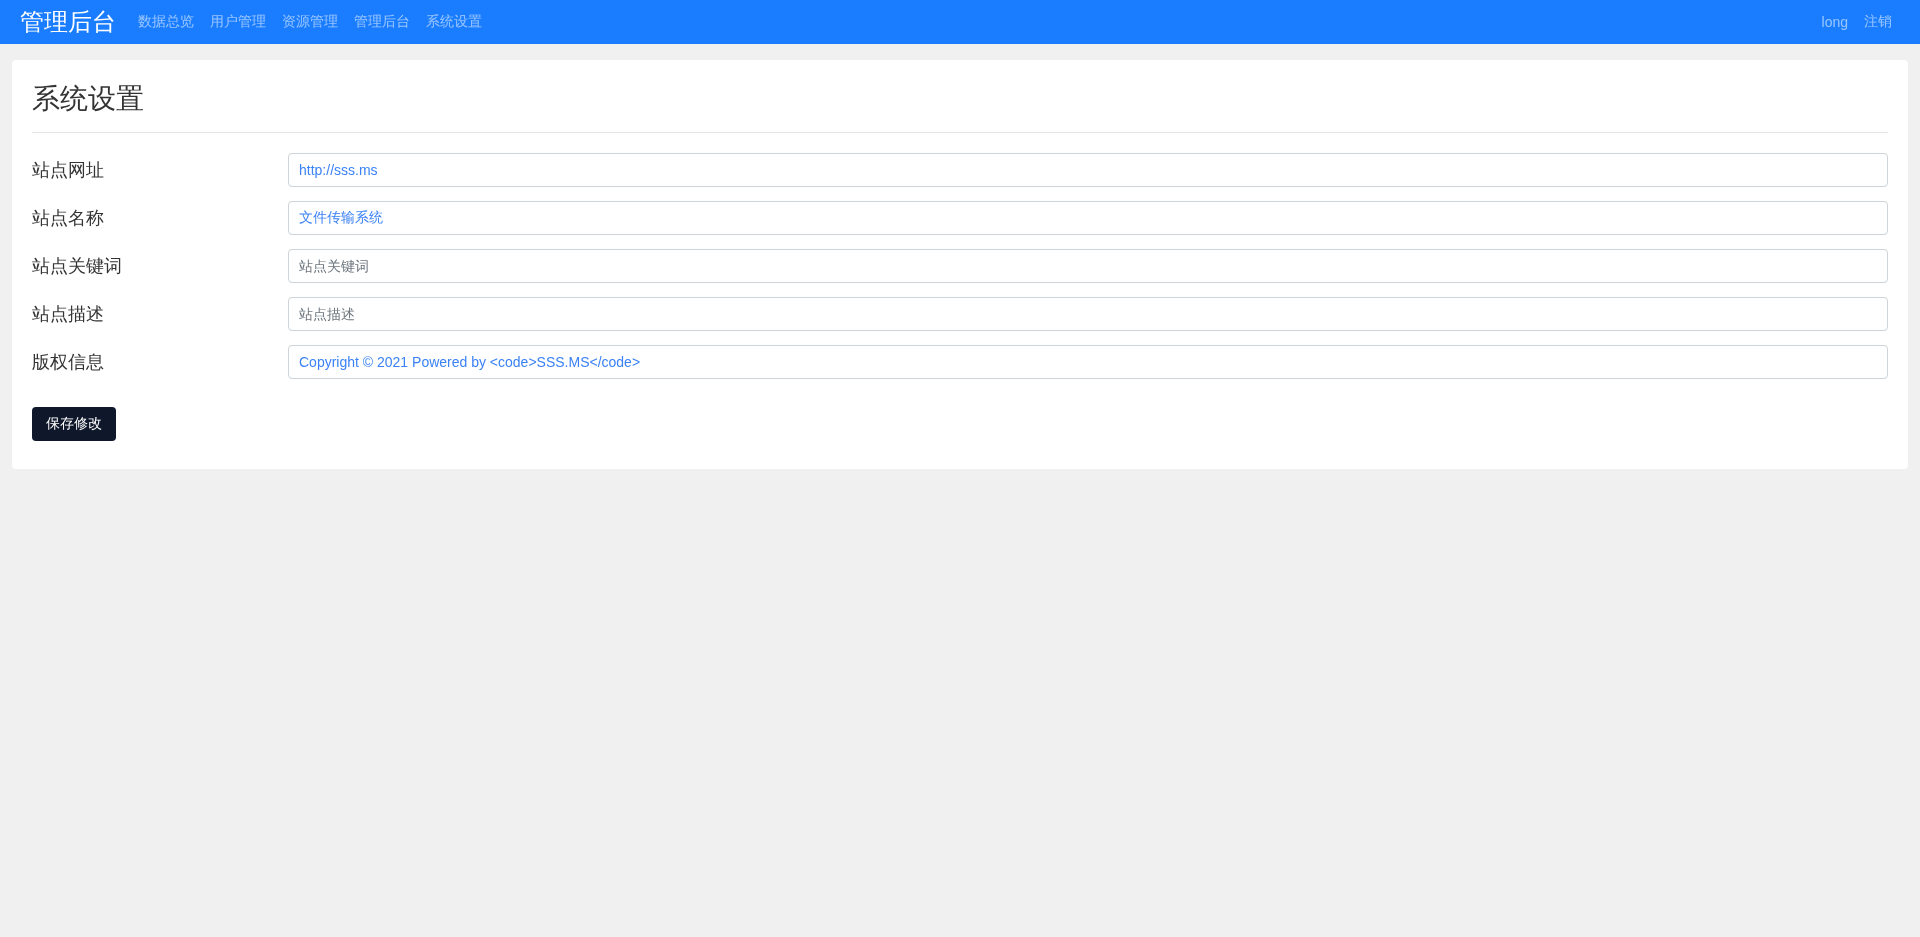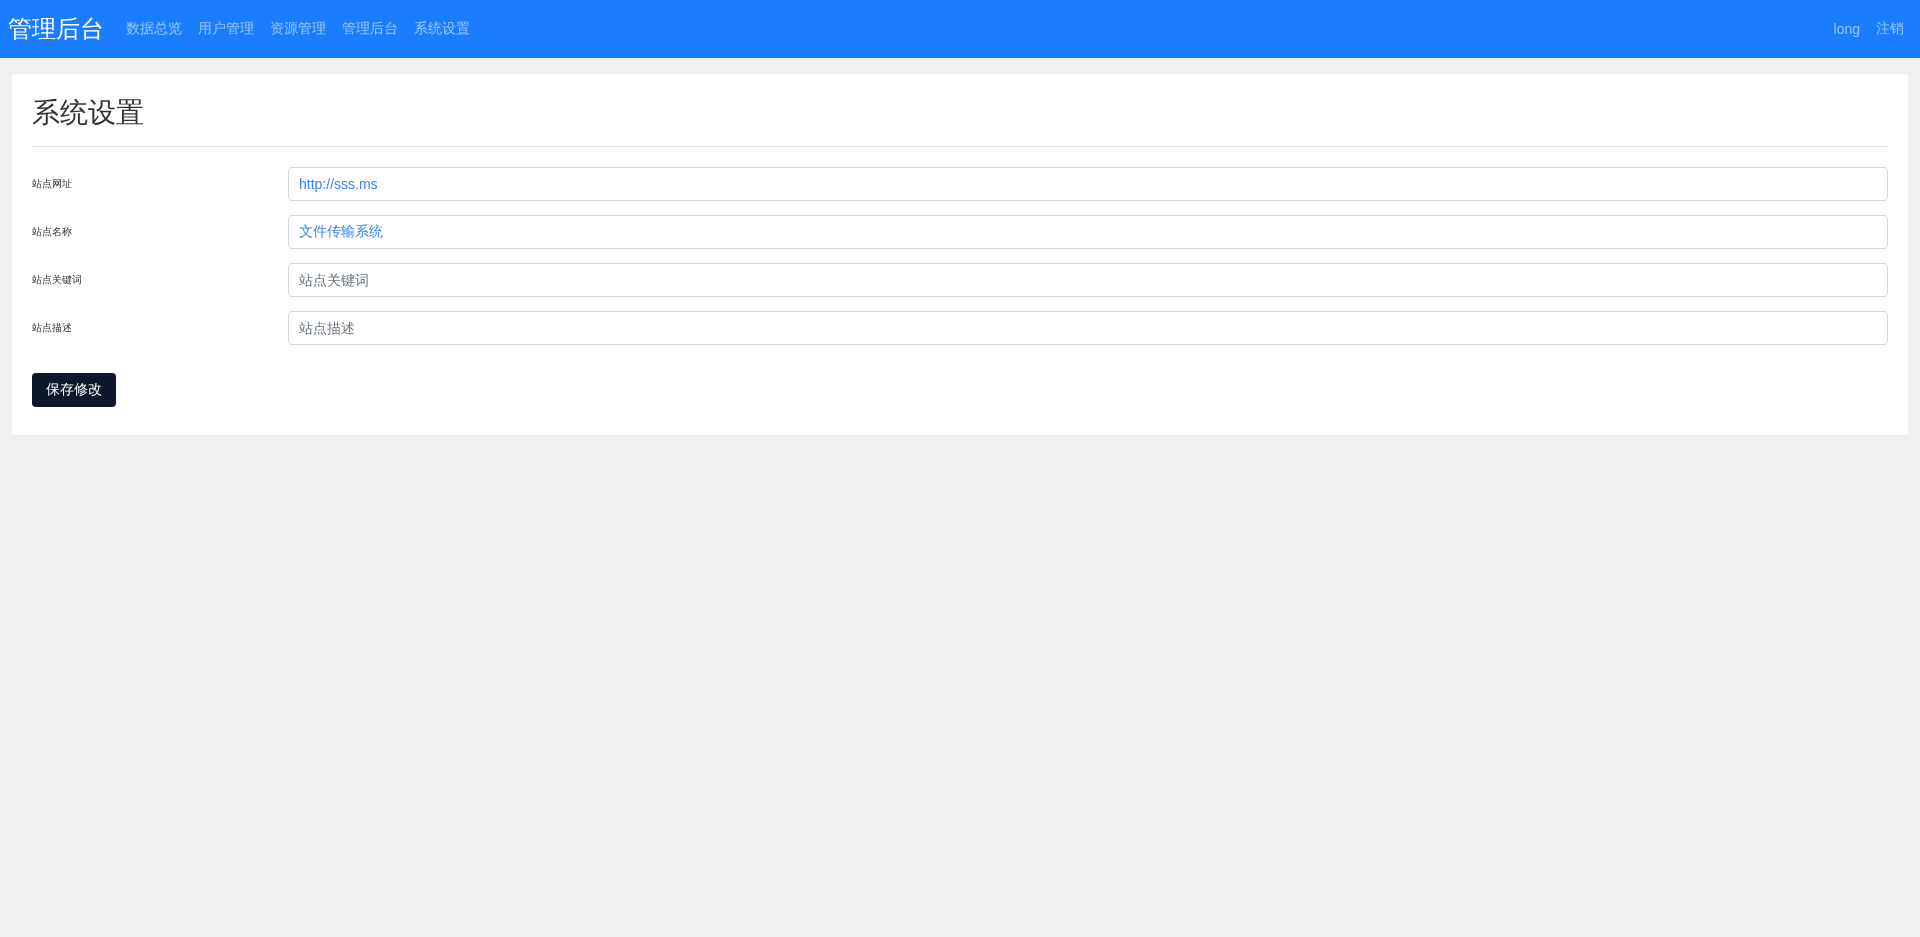--- a/index.html
+++ b/index.html
@@ -10,25 +10,25 @@
 
     body {
       font-family: "Microsoft YaHei", "PingFang SC", "Helvetica Neue", Arial, sans-serif;
       background-color: #f0f0f0;
       color: #333;
       font-size: 14px;
     }
 
     .navbar {
       background-color: #1a7dff;
-      height: 58px;
+      height: 44px;
       display: flex;
       align-items: center;
       justify-content: space-between;
-      padding: 0 8px;
+      padding: 0 20px;
     }
 
     .navbar-left {
       display: flex;
       align-items: center;
     }
 
     .navbar-brand {
       color: #ffffff;
       font-size: 24px;
@@ -85,21 +85,21 @@
 
     .form-row {
       display: flex;
       align-items: center;
       margin-bottom: 14px;
     }
 
     .form-label {
       width: 256px;
       color: #333;
-      font-size: 10px;
+      font-size: 18px;
       padding-right: 16px;
     }
 
     .form-input {
       flex: 1;
       height: 34px;
       padding: 6px 10px;
       border: 1px solid #ced4da;
       border-radius: 4px;
       font-size: 14px;
@@ -172,17 +172,21 @@
       <div class="form-row">
         <label class="form-label">站点关键词</label>
         <input type="text" class="form-input" placeholder="站点关键词" style="">
       </div>
 
       <div class="form-row">
         <label class="form-label">站点描述</label>
         <input type="text" class="form-input" placeholder="站点描述" style="">
       </div>
 
+      <div class="form-row">
+        <label class="form-label">版权信息</label>
+        <input type="text" class="form-input" value="Copyright © 2021 Powered by &lt;code&gt;SSS.MS&lt;/code&gt;" style="">
+      </div>
 
       <button type="button" class="btn-save">保存修改</button>
     </form>
   </div>
 </div>
 
 </body></html>

